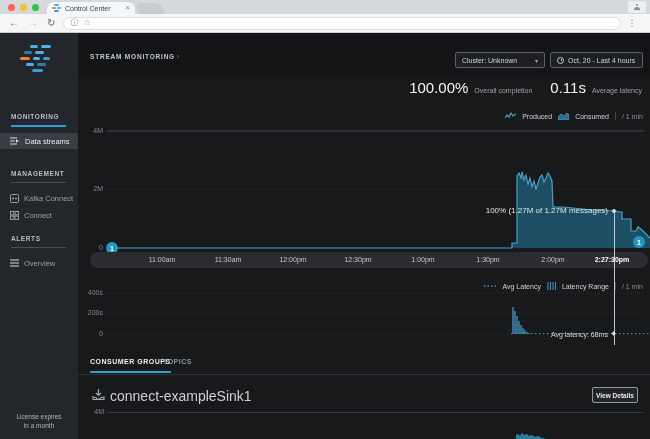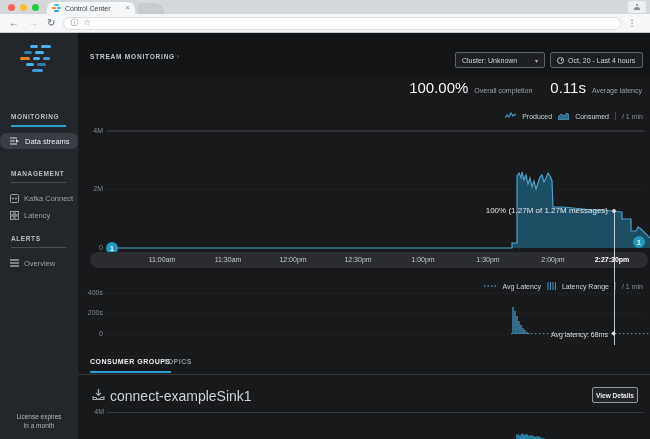--- a/index.html
+++ b/index.html
@@ -34,21 +34,21 @@
   .hdr-strip { position:absolute; left:78px; top:0; width:572px; height:44px; background:#131416; }
 
   
   .sidebar { position:absolute; left:0; top:0; width:78px; height:406px; background:#23262a; }
   .logo { position:absolute; left:16px; top:12px; width:46px; height:36px; }
   .logo i { position:absolute; height:2.6px; border-radius:1.5px; }
   .sec-label { position:absolute; left:11px; font-size:6.5px; font-weight:bold; letter-spacing:.6px; color:#b9bdc1; }
   .sec-rule { position:absolute; left:11px; width:55px; height:1px; background:#4a4e53; }
   .sec-rule.blue { height:2px; background:#2d9fd0; }
   .side-item { position:absolute; left:0; width:78px; height:16px; display:flex; align-items:center; gap:5px; padding-left:10px; color:#9aa0a5; font-size:7.5px; }
-  .side-item.active { background:#3a3e44; color:#e8eaec;border-radius:7px; }
+  .side-item.active { background:#3a3e44; color:#e8eaec; }
   .side-item svg { flex:0 0 auto; }
   .license { position:absolute; left:0; bottom:8px; width:78px; text-align:center; font-size:6.5px; color:#b5b8bb; line-height:1.5; }
 
   
   .breadcrumb { position:absolute; left:90px; top:20px; font-size:6.5px; font-weight:bold; letter-spacing:.8px; color:#c3c7ca; }
   .crumb-chev { color:#8a8e92; font-weight:normal; margin-left:2px; }
   .page-title { position:absolute; left:90px; top:29px; font-size:15px; font-weight:500; color:#fdfdfe; }
   .ctrl { position:absolute; top:19px; height:16px; border:1px solid #5c6064; border-radius:2px; background:#1d1f22; display:flex; align-items:center; font-size:7px; color:#d3d6d9; padding:0 6px; gap:4px; }
   .ctrl.cluster { left:455px; width:90px; justify-content:space-between; }
   .ctrl.range { left:550px; width:93px; }
@@ -158,21 +158,21 @@
           </svg>
         <span>Kafka Connect</span>
       </div>
       <div class="side-item" style="top:174px">
         <svg width="9" height="9" viewBox="0 0 9 9">
             <rect x="0.5" y="0.5" width="3.4" height="3.4" fill="none" stroke="#9aa0a5"></rect>
             <rect x="5" y="0.5" width="3.4" height="3.4" fill="none" stroke="#9aa0a5"></rect>
             <rect x="0.5" y="5" width="3.4" height="3.4" fill="none" stroke="#9aa0a5"></rect>
             <rect x="5" y="5" width="3.4" height="3.4" fill="none" stroke="#9aa0a5"></rect>
           </svg>
-        <span>Latency</span>
+        <span>Connect</span>
       </div>
 
       <span class="sec-label" style="top:202px">ALERTS</span>
       <span class="sec-rule" style="top:214px"></span>
       <div class="side-item" style="top:222px">
         <svg width="9" height="8" viewBox="0 0 9 8">
             <path d="M0 1h9M0 4h9M0 7h9" stroke="#9aa0a5" stroke-width="1.4" fill="none"></path>
           </svg>
         <span>Overview</span>
       </div>

